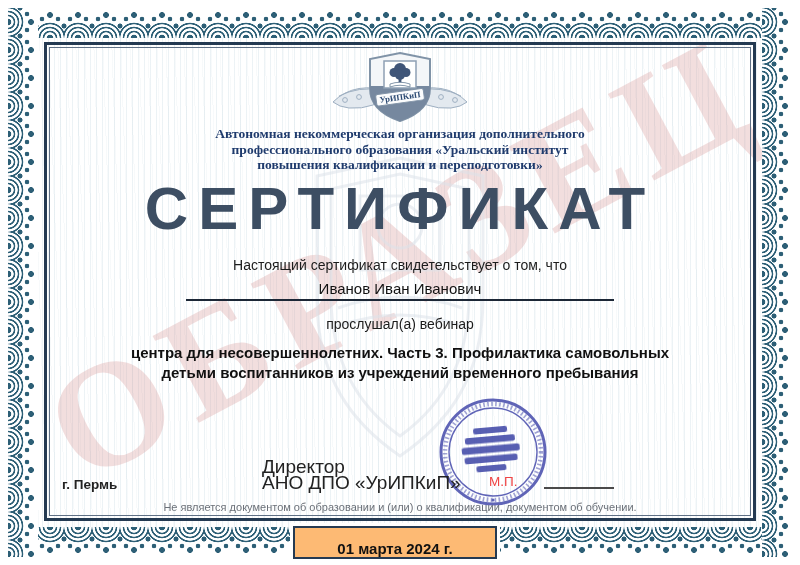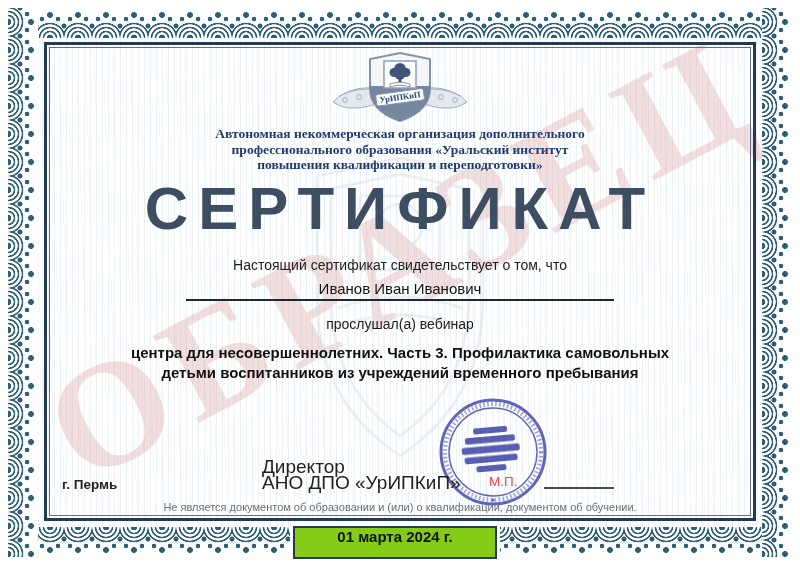--- a/index.html
+++ b/index.html
@@ -66,22 +66,22 @@
   .action    { top:316px; font-size:14px; color:#1c1c1c; }
   .course    { top:343px; font-size:15px; font-weight:bold; line-height:19.5px; color:#101010; }
   .city      { position:absolute; left:62px; top:477px; font-size:13.5px; color:#222; z-index:2;font-weight:bold; }
   .director  { position:absolute; left:262px; top:459px; font-size:19px; line-height:16px; color:#222; z-index:2; text-align:left; }
   .mp        { position:absolute; left:489px; top:474px; font-size:13.5px; color:#ef4444; z-index:3; }
   .sig-line  { position:absolute; left:544px; top:487px; width:70px; border-top:2px solid #4a4a4a; z-index:2; }
   .disclaimer{ top:501px; font-size:11px; color:#6b7078; }
   .stamp     { position:absolute; left:437px; top:396px; z-index:2; }
   .date-box {
     position:absolute; left:293px; top:526px; width:200px; height:29px; z-index:4;
-    background:#84cc16; border:2px solid #253a52; box-shadow:0 0 0 3px #fff;
-    display:flex; align-items:flex-start; justify-content:center;
+    background:#fdba74; border:2px solid #253a52; box-shadow:0 0 0 3px #fff;
+    display:flex; align-items:flex-end; justify-content:center;
     font-size:15px; font-weight:bold; color:#111;
   }
 </style>
 </head>
 <body>
 
 <div class="page">
 
   <div class="bg-waves"></div>
 

